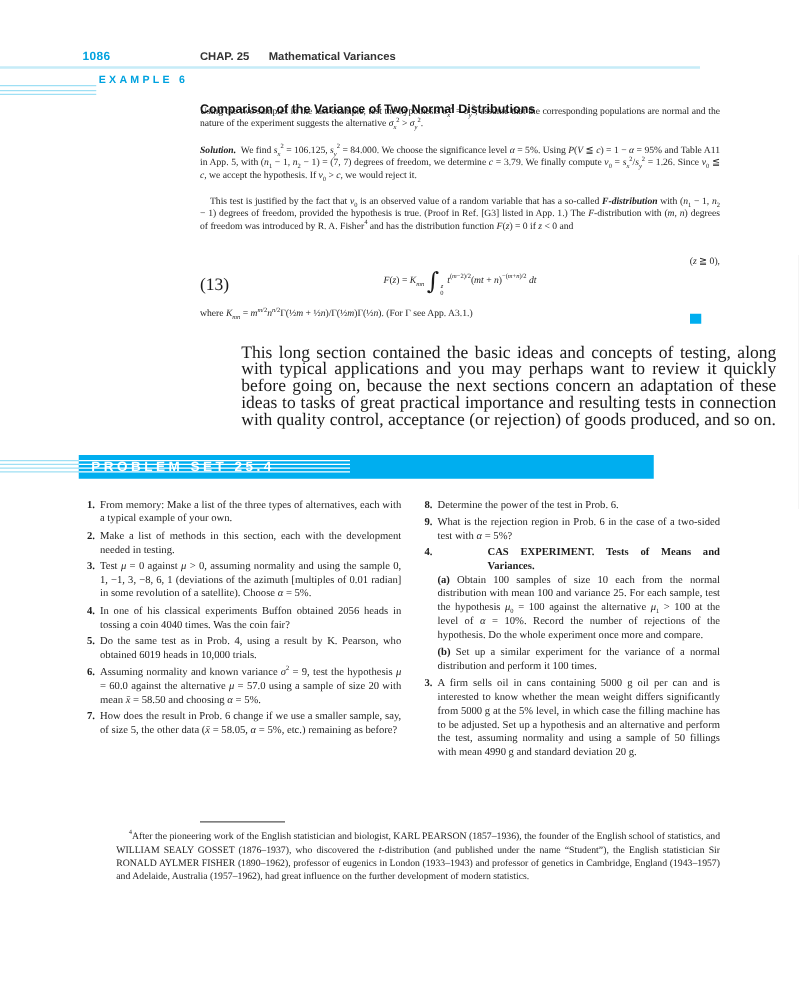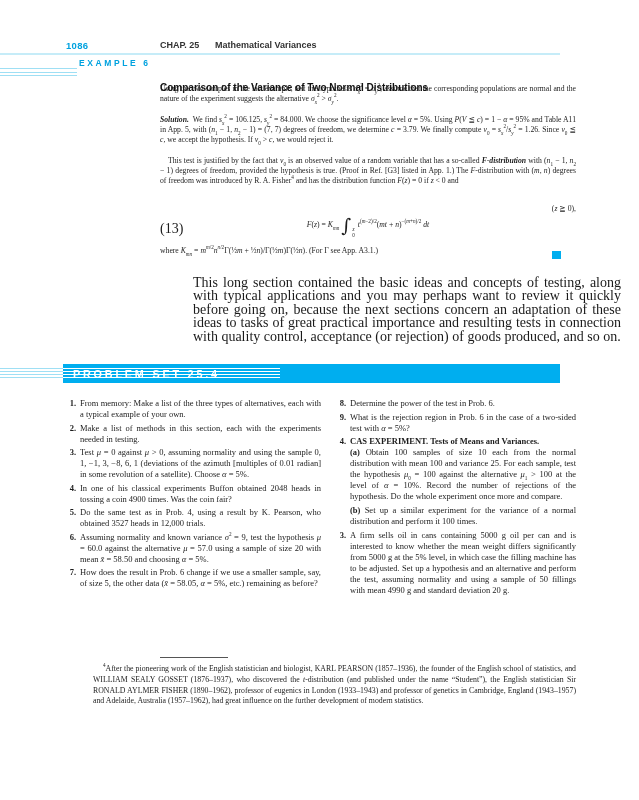--- a/index.html
+++ b/index.html
@@ -30,31 +30,31 @@
   .eq-formula{left:160px;top:214px;width:416px;text-align:center;font-size:7.7px;}
   .eq-cond{top:204px;right:63px;font-size:7.7px;}
   .p-where{top:246px;}
   sup,sub{font-size:5.2px;line-height:0;}
   .int{font-size:19px;font-style:normal;vertical-align:-5px;display:inline-block;margin:0 1px 0 2px;font-family:"DejaVu Serif",serif;}
   .lims{display:inline-flex;flex-direction:column;font-size:5.2px;line-height:6px;vertical-align:-4px;margin-right:3px;}
   .end-square{left:552px;top:251px;width:9px;height:8px;background:#00aeef;}
   
   .interlude{left:148px;top:276px;width:428px;font-size:14px;line-height:13.4px;text-align:justify;color:#1a1a1a;margin-left:45px;}
   
-  .banner{left:63px;top:364px;width:497px;height:19px;background:#00aeef;}
+  .banner{left:63px;top:364px;width:460px;height:19px;background:#00aeef;}
   .banner-stripe{position:absolute;left:0;width:217px;height:1px;background:#ffffff;}
   .banner-title{position:absolute;left:10px;top:4px;font-family:"Liberation Sans",sans-serif;font-weight:bold;font-size:10.8px;letter-spacing:2.8px;color:#ffffff;}
   
   .col{font-size:8.5px;line-height:11px;}
   .col-left{left:63px;top:398px;width:258px;}
   .col-right{left:333px;top:398px;width:243px;}
   .prob{display:flex;margin-bottom:2.5px;}
   .pnum{min-width:13px;text-align:right;margin-right:4px;font-weight:bold;flex-shrink:0;}
   .ptext{flex:1;text-align:justify;}
-  .p10head{display:block;}
+  .p10head{display:block;margin-left:40px;}
   .gap{display:block;height:3px;}
   
   .fn-rule{left:160px;top:657px;width:68px;height:1px;background:#555;}
   .footnote{left:93px;top:664px;width:483px;font-size:7.8px;line-height:10.8px;text-align:justify;text-indent:10px;color:#222;}
 </style>
 </head>
 <body>
 
 <div class="page">
 
@@ -97,33 +97,33 @@
     <span class="banner-title">PROBLEM SET 25.4</span>
   </div>
 
   <div class="abs col col-left">
     <div class="prob">
       <span class="pnum">1.</span>
       <span class="ptext">From memory: Make a list of the three types of alternatives, each with a typical example of your own.</span>
     </div>
     <div class="prob">
       <span class="pnum">2.</span>
-      <span class="ptext">Make a list of methods in this section, each with the experiments needed in testing.</span>
+      <span class="ptext">Make a list of methods in this section, each with the development needed in testing.</span>
     </div>
     <div class="prob">
       <span class="pnum">3.</span>
       <span class="ptext">Test <i>μ</i> = 0 against <i>μ</i> &gt; 0, assuming normality and using the sample 0, 1, −1, 3, −8, 6, 1 (deviations of the azimuth [multiples of 0.01 radian] in some revolution of a satellite). Choose <i>α</i> = 5%.</span>
     </div>
     <div class="prob">
       <span class="pnum">4.</span>
-      <span class="ptext">In one of his classical experiments Buffon obtained 2048 heads in tossing a coin 4900 times. Was the coin fair?</span>
+      <span class="ptext">In one of his classical experiments Buffon obtained 2056 heads in tossing a coin 4040 times. Was the coin fair?</span>
     </div>
     <div class="prob">
       <span class="pnum">5.</span>
-      <span class="ptext">Do the same test as in Prob. 4, using a result by K. Pearson, who obtained 3527 heads in 12,000 trials.</span>
+      <span class="ptext">Do the same test as in Prob. 4, using a result by K. Pearson, who obtained 6019 heads in 10,000 trials.</span>
     </div>
     <div class="prob">
       <span class="pnum">6.</span>
       <span class="ptext">Assuming normality and known variance <i>σ</i><sup>2</sup> = 9, test the hypothesis <i>μ</i> = 60.0 against the alternative <i>μ</i> = 57.0 using a sample of size 20 with mean <i>x̄</i> = 58.50 and choosing <i>α</i> = 5%.</span>
     </div>
     <div class="prob">
       <span class="pnum">7.</span>
       <span class="ptext">How does the result in Prob. 6 change if we use a smaller sample, say, of size 5, the other data (<i>x̄</i> = 58.05, <i>α</i> = 5%, etc.) remaining as before?</span>
     </div>
   </div>

